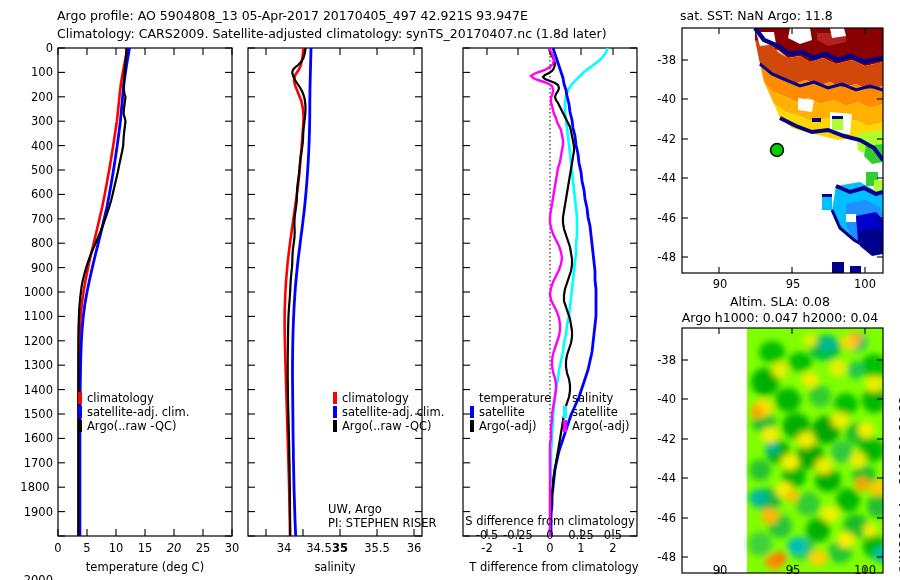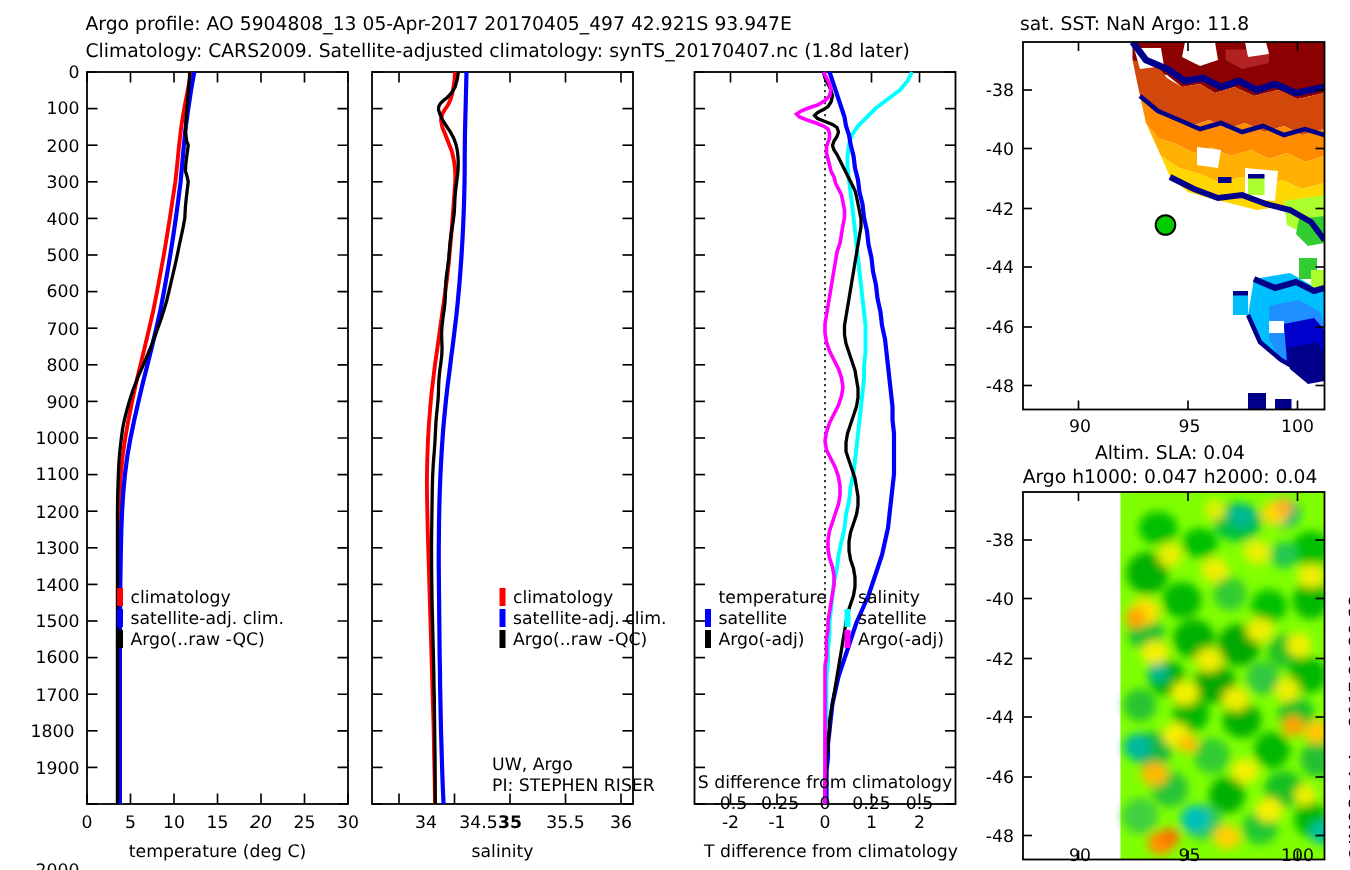--- a/index.html
+++ b/index.html
@@ -416,21 +416,21 @@
   <div class="abs tick" style="left:648px;top:171px;width:28px;text-align:right;">-44</div>
   <div class="abs tick" style="left:648px;top:211px;width:28px;text-align:right;">-46</div>
   <div class="abs tick" style="left:648px;top:250px;width:28px;text-align:right;">-48</div>
 </div>
 <div class="abs" style="left:0;top:0;">
   <div class="abs tick" style="left:704px;top:277px;width:32px;text-align:center;">90</div>
   <div class="abs tick" style="left:777px;top:277px;width:32px;text-align:center;">95</div>
   <div class="abs tick" style="left:849px;top:277px;width:32px;text-align:center;">100</div>
 </div>
 
-<div class="abs ttl" style="left:660px;top:294px;width:240px;text-align:center;">Altim. SLA: 0.04</div>
+<div class="abs ttl" style="left:660px;top:294px;width:240px;text-align:center;">Altim. SLA: 0.08</div>
 <div class="abs ttl" style="left:655px;top:310px;width:250px;text-align:center;">Argo h1000: 0.047 h2000: 0.04</div>
 
 <div class="abs" style="left:660px;top:300px;width:240px;height:280px;">
   <svg width="240" height="280">
     <defs>
       <clipPath id="slaclip">
           <rect x="22" y="28" width="201" height="245"></rect>
         </clipPath>
       <filter id="blur1" x="-20%" y="-20%" width="140%" height="140%">
         <feGaussianBlur stdDeviation="3.2"></feGaussianBlur>

